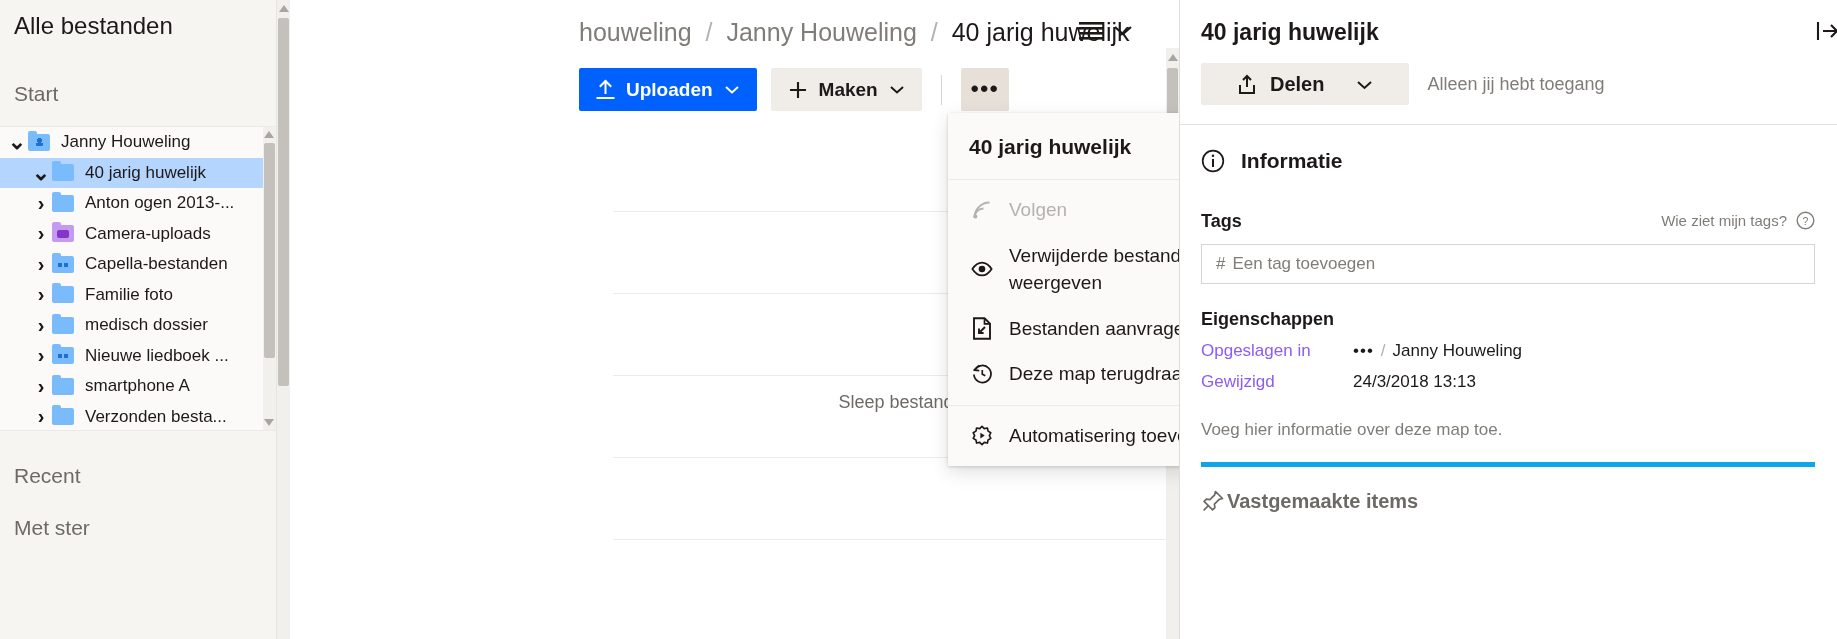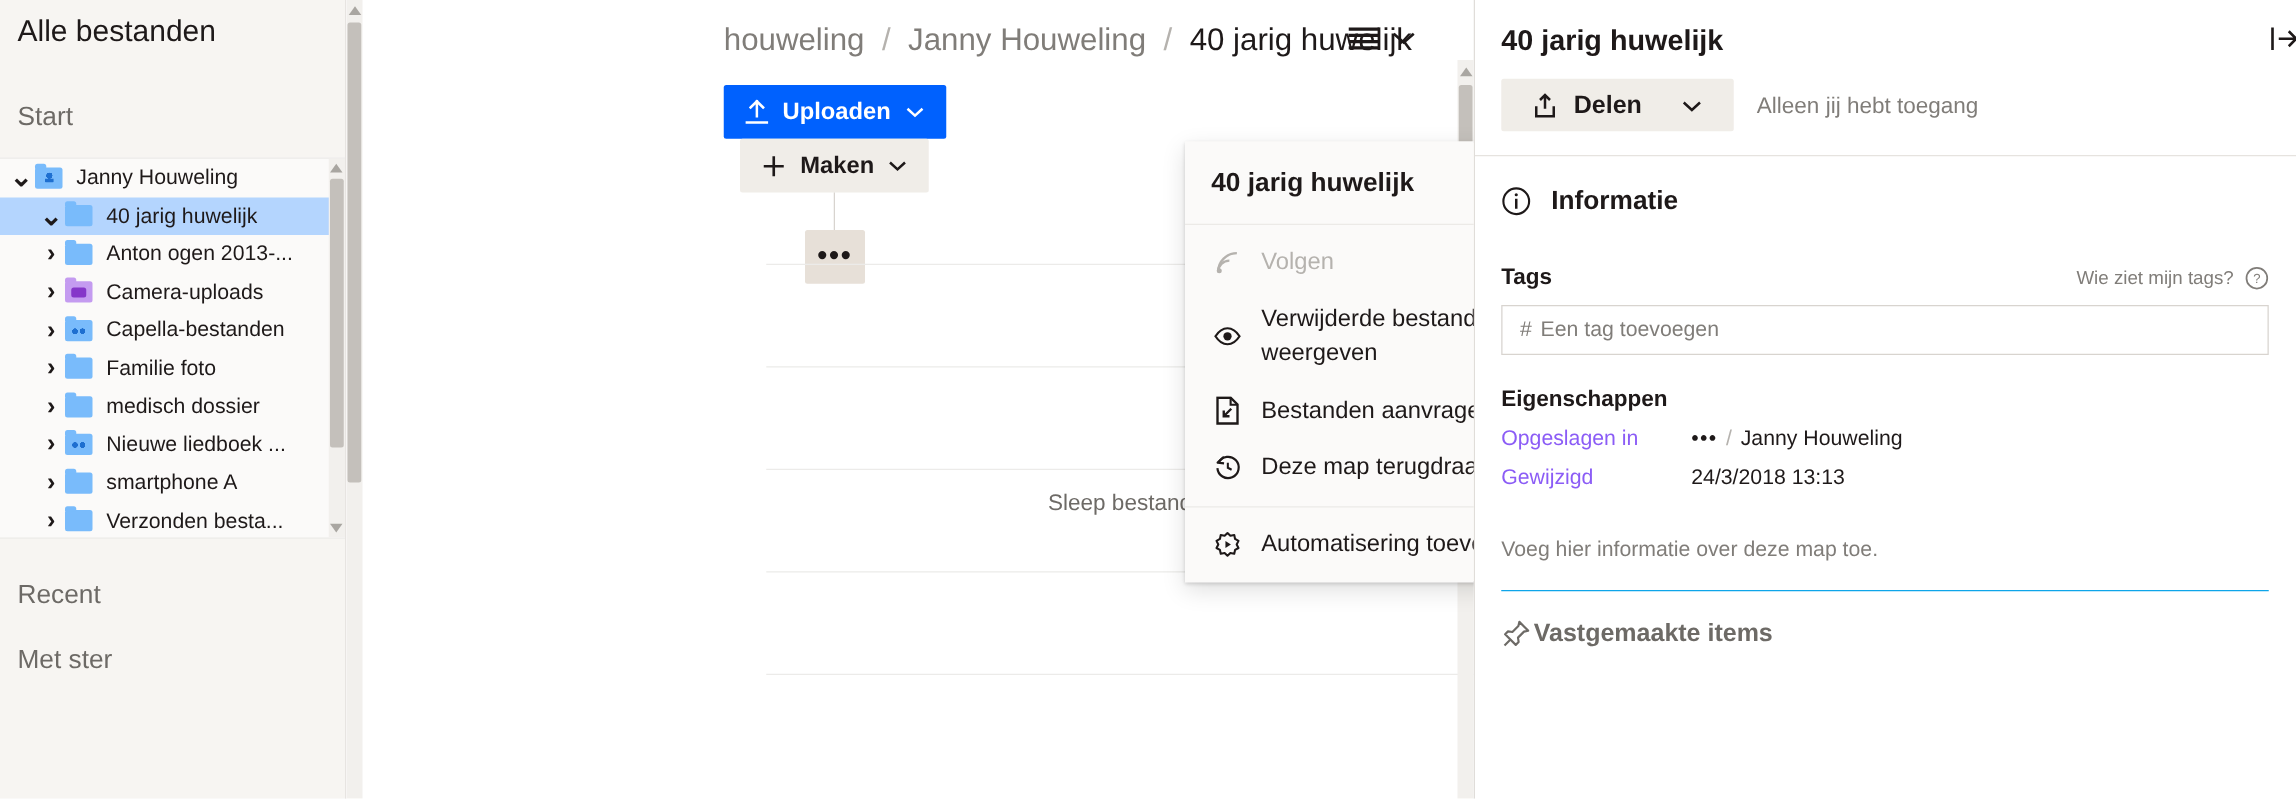--- a/index.html
+++ b/index.html
@@ -124,21 +124,21 @@
     font-size: 25px; color: #807d79; white-space: nowrap;
   }
   .breadcrumb .sep { color: #b5b2ae; margin: 0 7px; }
   .breadcrumb .current { color: #1e1919; }
 
   .view-toggle {
     position: absolute; right: 46px; top: 20px;
     display: flex; align-items: center; gap: 9px; cursor: pointer;
   }
 
-  .toolbar { position: absolute; left: 302px; top: 68px; display: flex; align-items: center; flex-direction: column; }
+  .toolbar { position: absolute; left: 302px; top: 68px; display: flex; align-items: center; }
   .btn {
     height: 43px; display: inline-flex; align-items: center;
     font-size: 19px; font-weight: bold; border: none; cursor: pointer;
     padding: 0 17px; border-radius: 2px; gap: 11px;
   }
   .btn-primary { background: #0061fe; color: #fff; }
   .btn-secondary { background: #f0ede8; color: #1e1919; }
   .toolbar-divider {
     width: 1px; height: 30px; background: #d8d4cf; margin: 0 19px;
   }
@@ -212,55 +212,55 @@
     width: 26px; height: 26px; cursor: pointer;
   }
   .rp-share-row {
     display: flex; align-items: center; gap: 18px;
     padding: 17px 0 19px 21px;
     border-bottom: 1px solid #e6e3df;
   }
   .btn-delen {
     height: 42px; background: #f0ede8; border: none; cursor: pointer;
     display: inline-flex; align-items: center; gap: 13px;
-    padding: 0 25px; font-size: 20px; font-weight: bold; color: #1e1919;
+    padding: 0 36px; font-size: 20px; font-weight: bold; color: #1e1919;
     border-radius: 2px;
   }
   .rp-access { font-size: 18px; color: #807d79; }
 
   .rp-info-head {
     display: flex; align-items: center; gap: 16px;
     padding: 24px 0 18px 21px;
     font-size: 21px; font-weight: bold; color: #1e1919;
   }
   .rp-body { padding: 0 22px 0 21px; }
   .tags-head {
-    display: flex; align-items: flex-end; justify-content: space-between;
+    display: flex; align-items: flex-start; justify-content: space-between;
     margin-top: 20px;
   }
   .tags-head .t-label { font-size: 18px; font-weight: bold; color: #1e1919; }
   .tags-head .t-right {
     display: flex; align-items: center; gap: 9px;
     font-size: 15px; color: #807d79; cursor: pointer;
   }
   .tag-input {
     margin-top: 12px; height: 40px; width: 100%;
     border: 1px solid #d8d4cf; background: #fff;
     display: flex; align-items: center; padding: 0 14px;
     font-size: 17px; color: #807d79; gap: 7px; cursor: text;
   }
   .props-title { margin-top: 25px; font-size: 18px; font-weight: bold; color: #1e1919; }
   .prop-row { display: flex; margin-top: 11px; font-size: 17px; }
   .prop-key { width: 152px; flex: 0 0 152px; color: #8b5cf6; }
   .prop-val { color: #1e1919; display: flex; align-items: center; gap: 7px; }
   .prop-val .dots { color: #1e1919; letter-spacing: 1px; }
   .prop-val .slash { color: #b5b2ae; }
   .rp-note {
-    margin-top: 38px; font-size: 17px; color: #807d79;
-    padding-bottom: 22px; border-bottom: 1px solid #0ea5e9;
+    margin-top: 28px; font-size: 17px; color: #807d79;
+    padding-bottom: 22px; border-bottom: 5px solid #0ea5e9;
   }
   .rp-pinned {
     display: flex; align-items: center; gap: 2px;
     padding: 22px 0 0 21px; font-size: 20px; font-weight: bold; color: #6d6a66;
   }
   svg { display: block; }
 </style>
 </head>
 <body>
 

